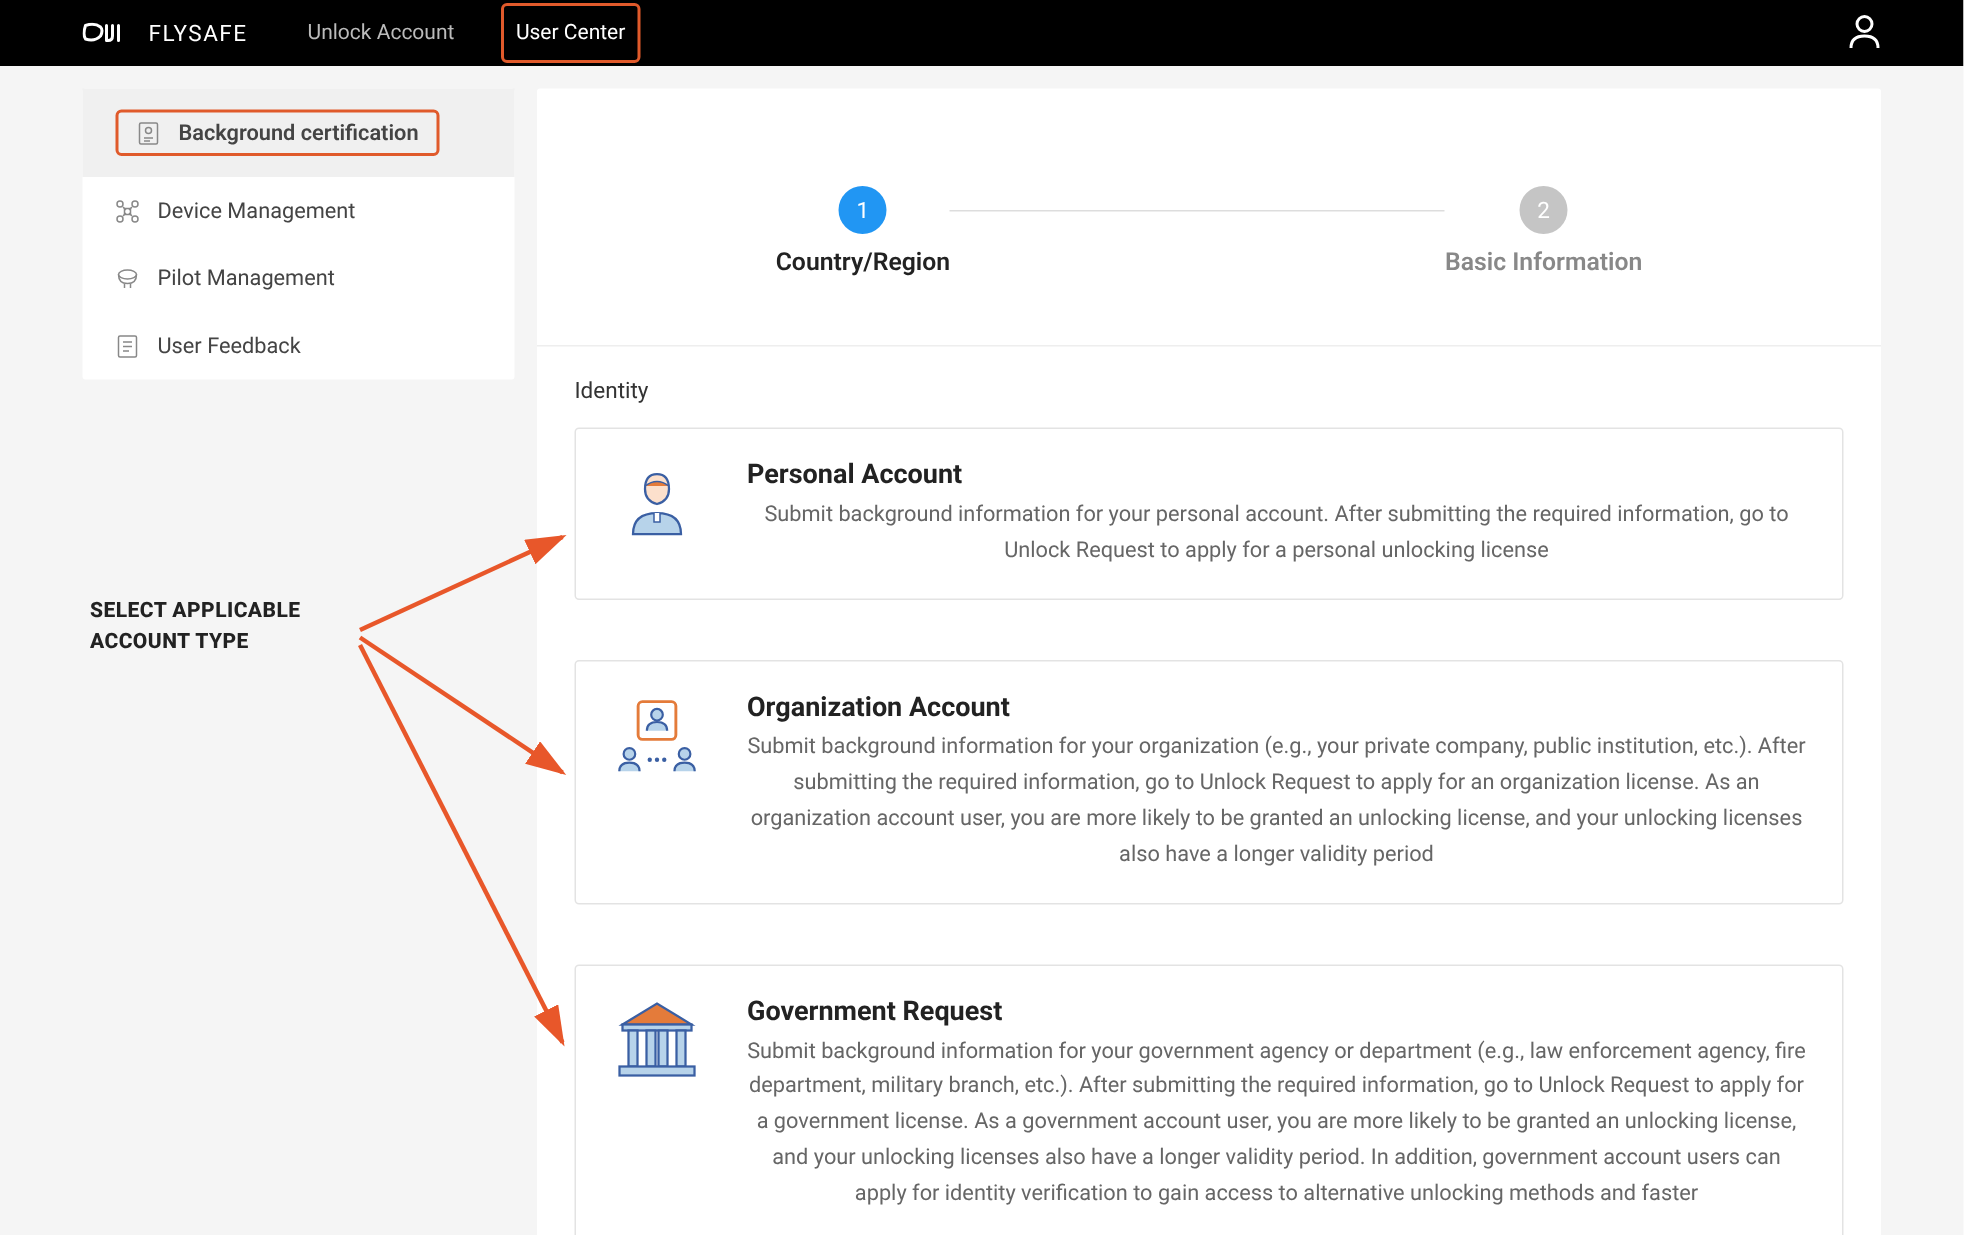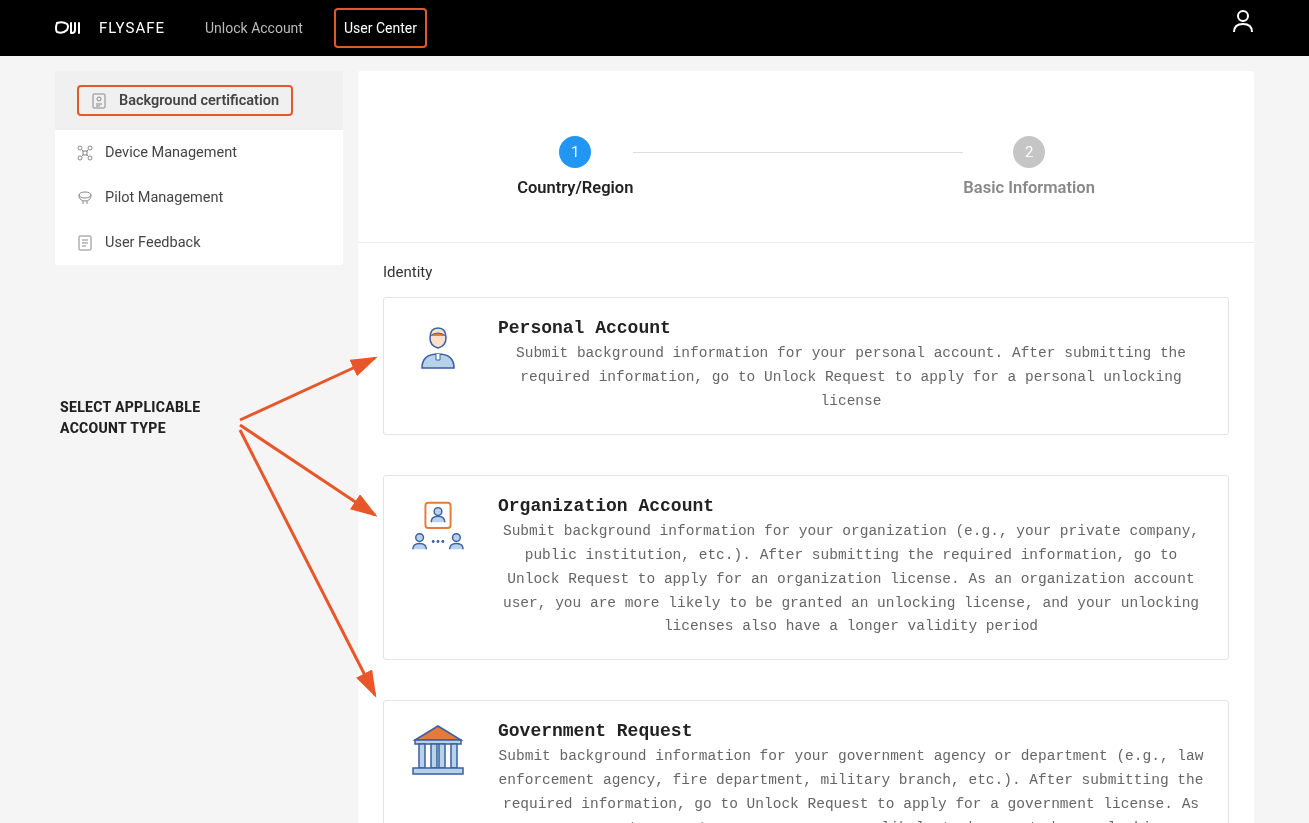--- a/index.html
+++ b/index.html
@@ -5,21 +5,21 @@
     * { margin: 0; padding: 0; box-sizing: border-box; }
     body {
       font-family: -apple-system, BlinkMacSystemFont, "Segoe UI", Roboto, Arial, sans-serif;
       background: #f5f5f5;
       color: #333;
       width: 1309px;
       position: relative;
     }
     .header {
       background: #000;
-      height: 56px;
+      height: 44px;
       display: flex;
       align-items: center;
       padding: 0 55px;
       position: relative;
     }
     .logo {
       display: flex;
       align-items: center;
       gap: 6px;
       color: #fff;
@@ -149,21 +149,20 @@
     }
     .account-card {
       border: 1px solid #e3e3e3;
       border-radius: 3px;
       padding: 20px 24px;
       margin-bottom: 40px;
       display: flex;
       gap: 30px;
       align-items: flex-start;
       cursor: pointer;
-      font-family: Liberation Mono, monospace;
     }
     .account-card:last-child { margin-bottom: 0; }
     .card-icon {
       width: 60px;
       height: 60px;
       flex-shrink: 0;
       display: flex;
       align-items: center;
       justify-content: center;
     }

